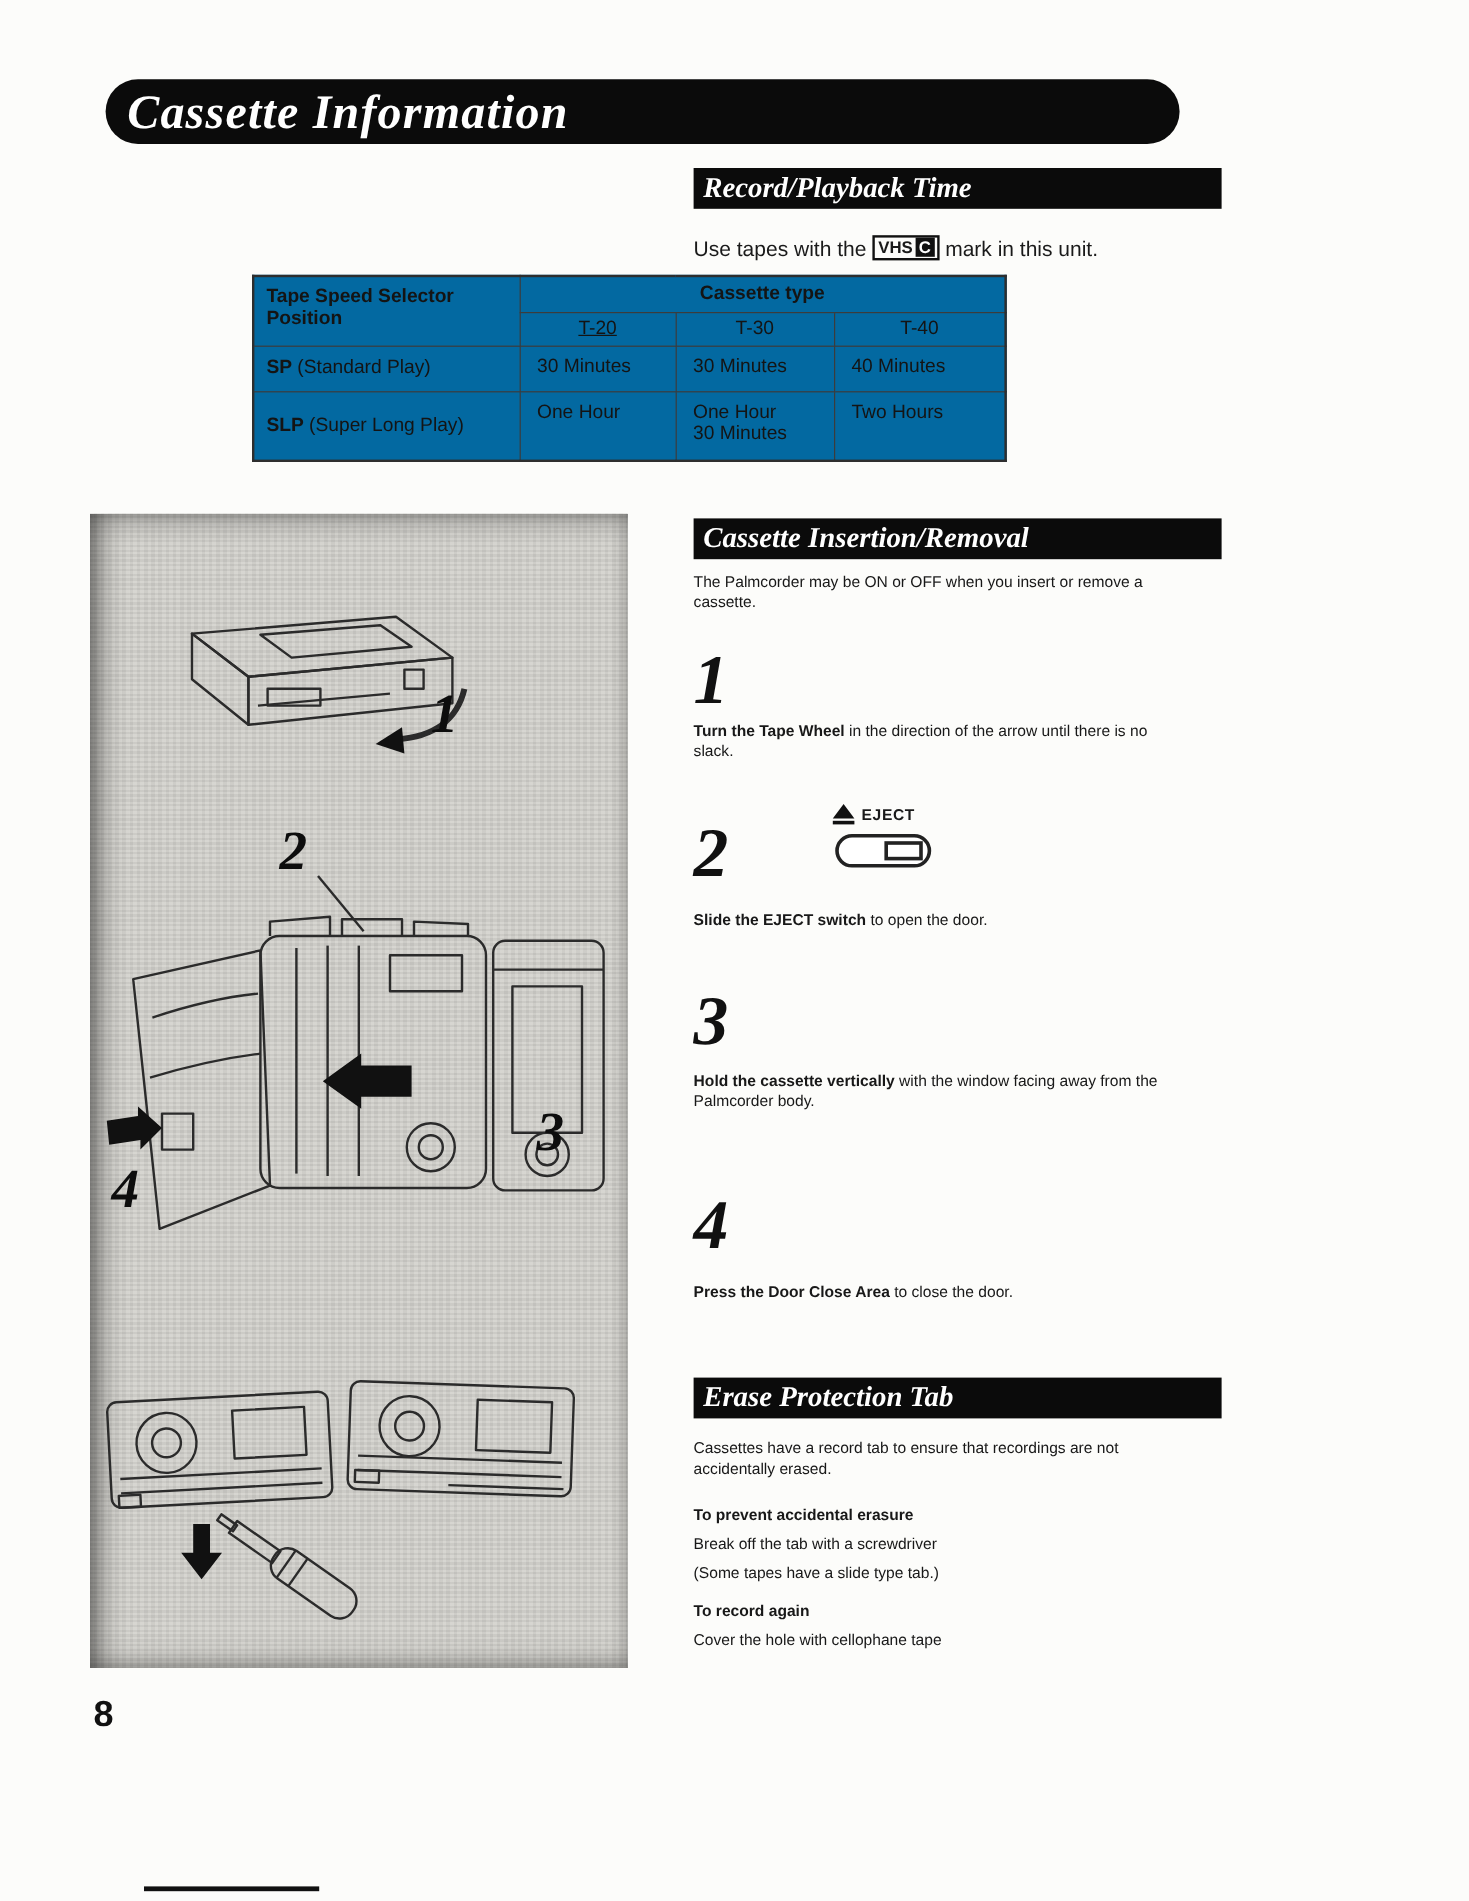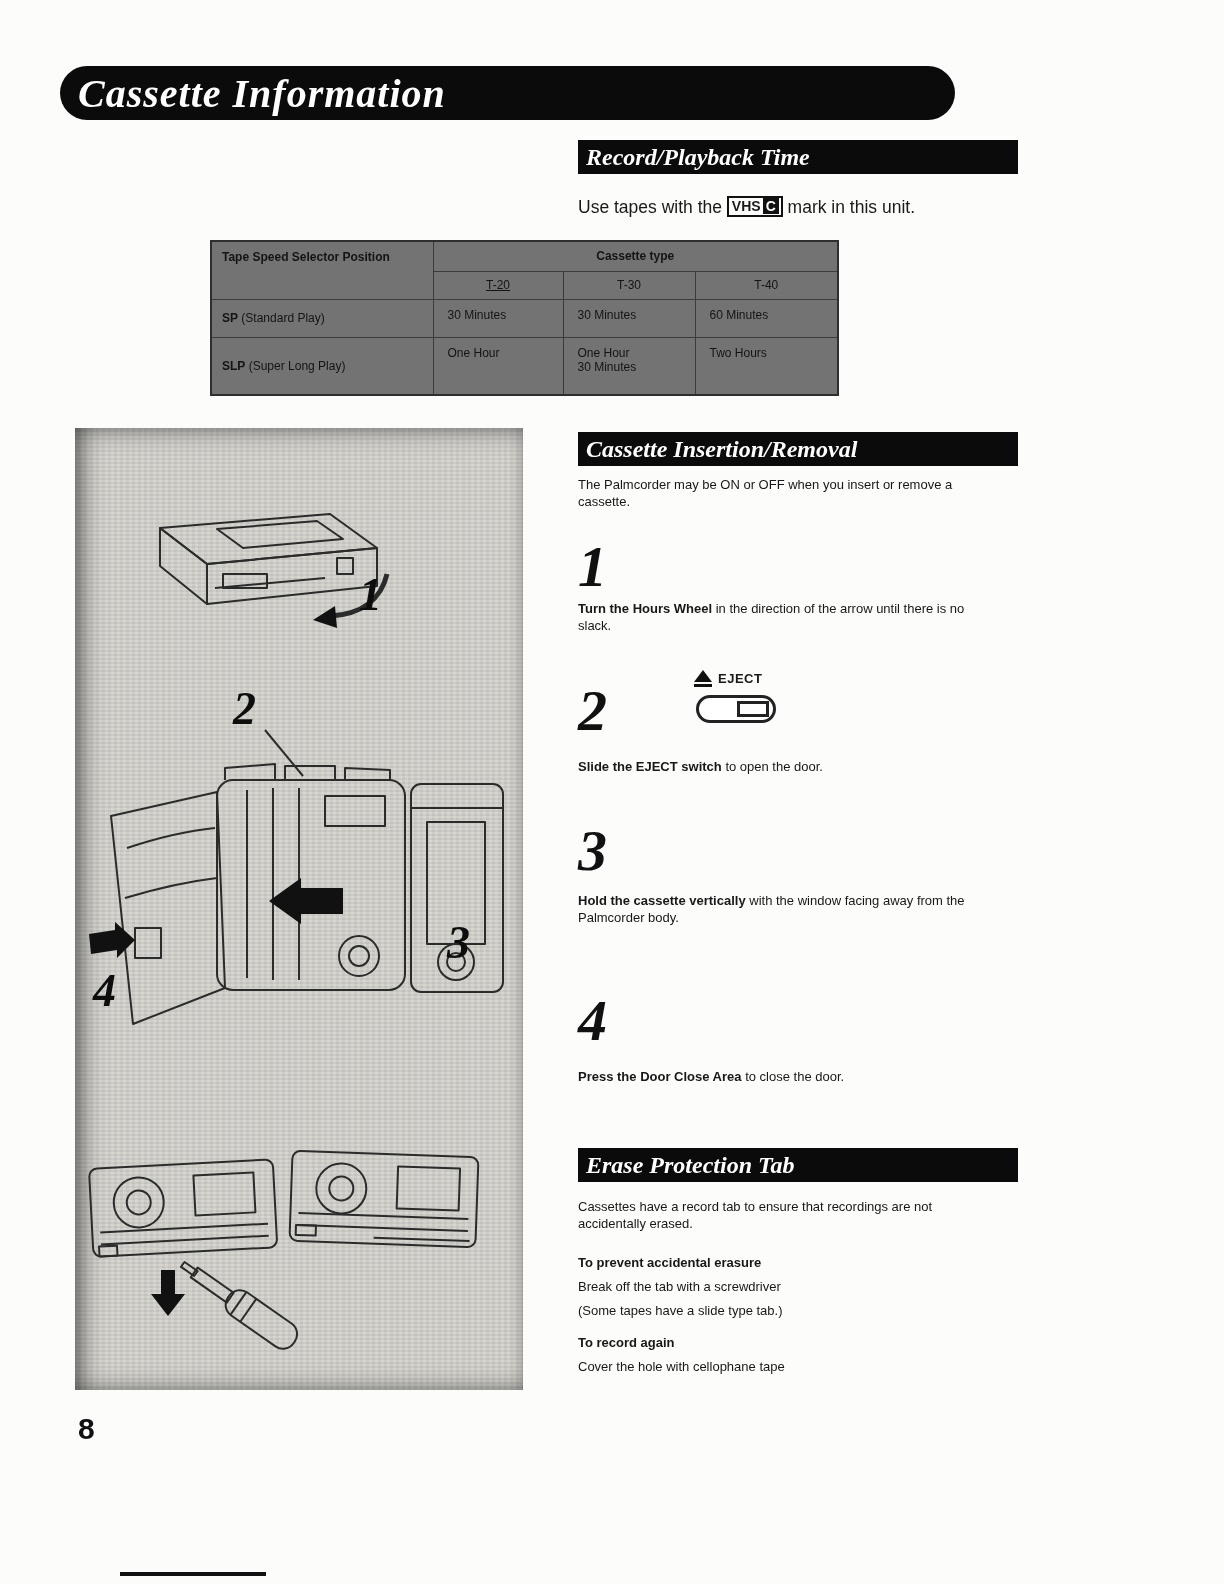--- a/index.html
+++ b/index.html
@@ -8,21 +8,21 @@
     position:relative;
     background:#fcfcfa;
     font-family:"Liberation Sans", sans-serif;
     color:#1a1a1a;
     overflow:hidden;
   }
   .serif-head { font-family:"Liberation Serif", serif; font-style:italic; font-weight:bold; }
 
   
   .title-banner {
-    position:absolute; left:60px; top:66px; width:895px; height:54px;
+    position:absolute; left:88px; top:66px; width:895px; height:54px;
     background:#0b0b0b; border-radius:28px;
     display:flex; align-items:center; padding-left:18px;
   }
   .title-banner .txt { font-size:40px; color:#ffffff; letter-spacing:1px; }
 
   
   .section-bar {
     position:absolute; left:578px; width:440px; height:34px;
     background:#0b0b0b; display:flex; align-items:center; padding-left:8px;
   }
@@ -40,23 +40,23 @@
   
   .intro-line { position:absolute; left:578px; top:196px; width:392px; font-size:17.5px; }
   .vhsc-mark {
     display:inline-block; border:2px solid #111; padding:0 2px 0 3px;
     font-weight:bold; font-size:14px; line-height:17px; vertical-align:2px;
   }
   .vhsc-mark .c { background:#111; color:#fff; padding:0 3px; margin-left:2px; }
 
   
   .spec-table {
-    position:absolute; left:210px; top:240px;
-    border-collapse:collapse; font-size:12px; color:#141414;
-    background:#737373;
+    position:absolute; left:210px; top:229px;
+    border-collapse:collapse; font-size:16px; color:#141414;
+    background:#0369a1;
   }
   .spec-table th, .spec-table td { border:1px solid #3c3c3c; padding:4px 10px; }
   .spec-table { border:2px solid #2e2e2e; }
   .spec-table .col-label { width:222px; text-align:left; vertical-align:top; font-weight:bold; padding-top:8px; }
   .spec-table .group { width:388px; text-align:center; font-weight:bold; height:30px; }
   .spec-table .thead-type { text-align:center; font-weight:normal; height:28px; }
   .spec-table td.rowlabel { text-align:left; padding-left:10px; }
   .spec-table td.val { text-align:left; padding-left:14px; white-space:pre-line; vertical-align:top; padding-top:8px; }
   .spec-table tr.sp-row td { height:38px; }
   .spec-table tr.slp-row td { height:58px; }
@@ -116,21 +116,21 @@
   </tr>
   <tr>
     <th class="thead-type c-t20">T-20</th>
     <th class="thead-type c-t30">T-30</th>
     <th class="thead-type c-t40">T-40</th>
   </tr>
   <tr class="sp-row">
     <td class="rowlabel"><b>SP</b><span> (Standard Play)</span></td>
     <td class="val">30 Minutes</td>
     <td class="val">30 Minutes</td>
-    <td class="val">60 Minutes</td>
+    <td class="val">40 Minutes</td>
   </tr>
   <tr class="slp-row">
     <td class="rowlabel"><b>SLP</b><span> (Super Long Play)</span></td>
     <td class="val">One Hour</td>
     <td class="val">One Hour
 30 Minutes</td>
     <td class="val">Two Hours</td>
   </tr>
 </tbody>
   </table>
@@ -215,21 +215,21 @@
 </div>
 
 <div class="section-bar" style="top:432px;">
   <span class="txt serif-head">Cassette Insertion/Removal</span>
 </div>
 
 <div class="body-text" style="top:476px;">The Palmcorder may be ON or OFF when you insert or remove a cassette.</div>
 
 <div class="step-num" style="top:538px;">1</div>
 <div class="body-text" style="top:600px;">
-  <b>Turn the Hours Wheel</b><span> in the direction of the arrow until there is no slack.</span>
+  <b>Turn the Tape Wheel</b><span> in the direction of the arrow until there is no slack.</span>
 </div>
 
 <div class="eject-wrap">
   <div class="eject-row">
     <span class="eject-tri-stack">
       <span class="eject-tri"></span>
       <span class="eject-bar"></span>
     </span>
     <span class="eject-label">EJECT</span>
   </div>

